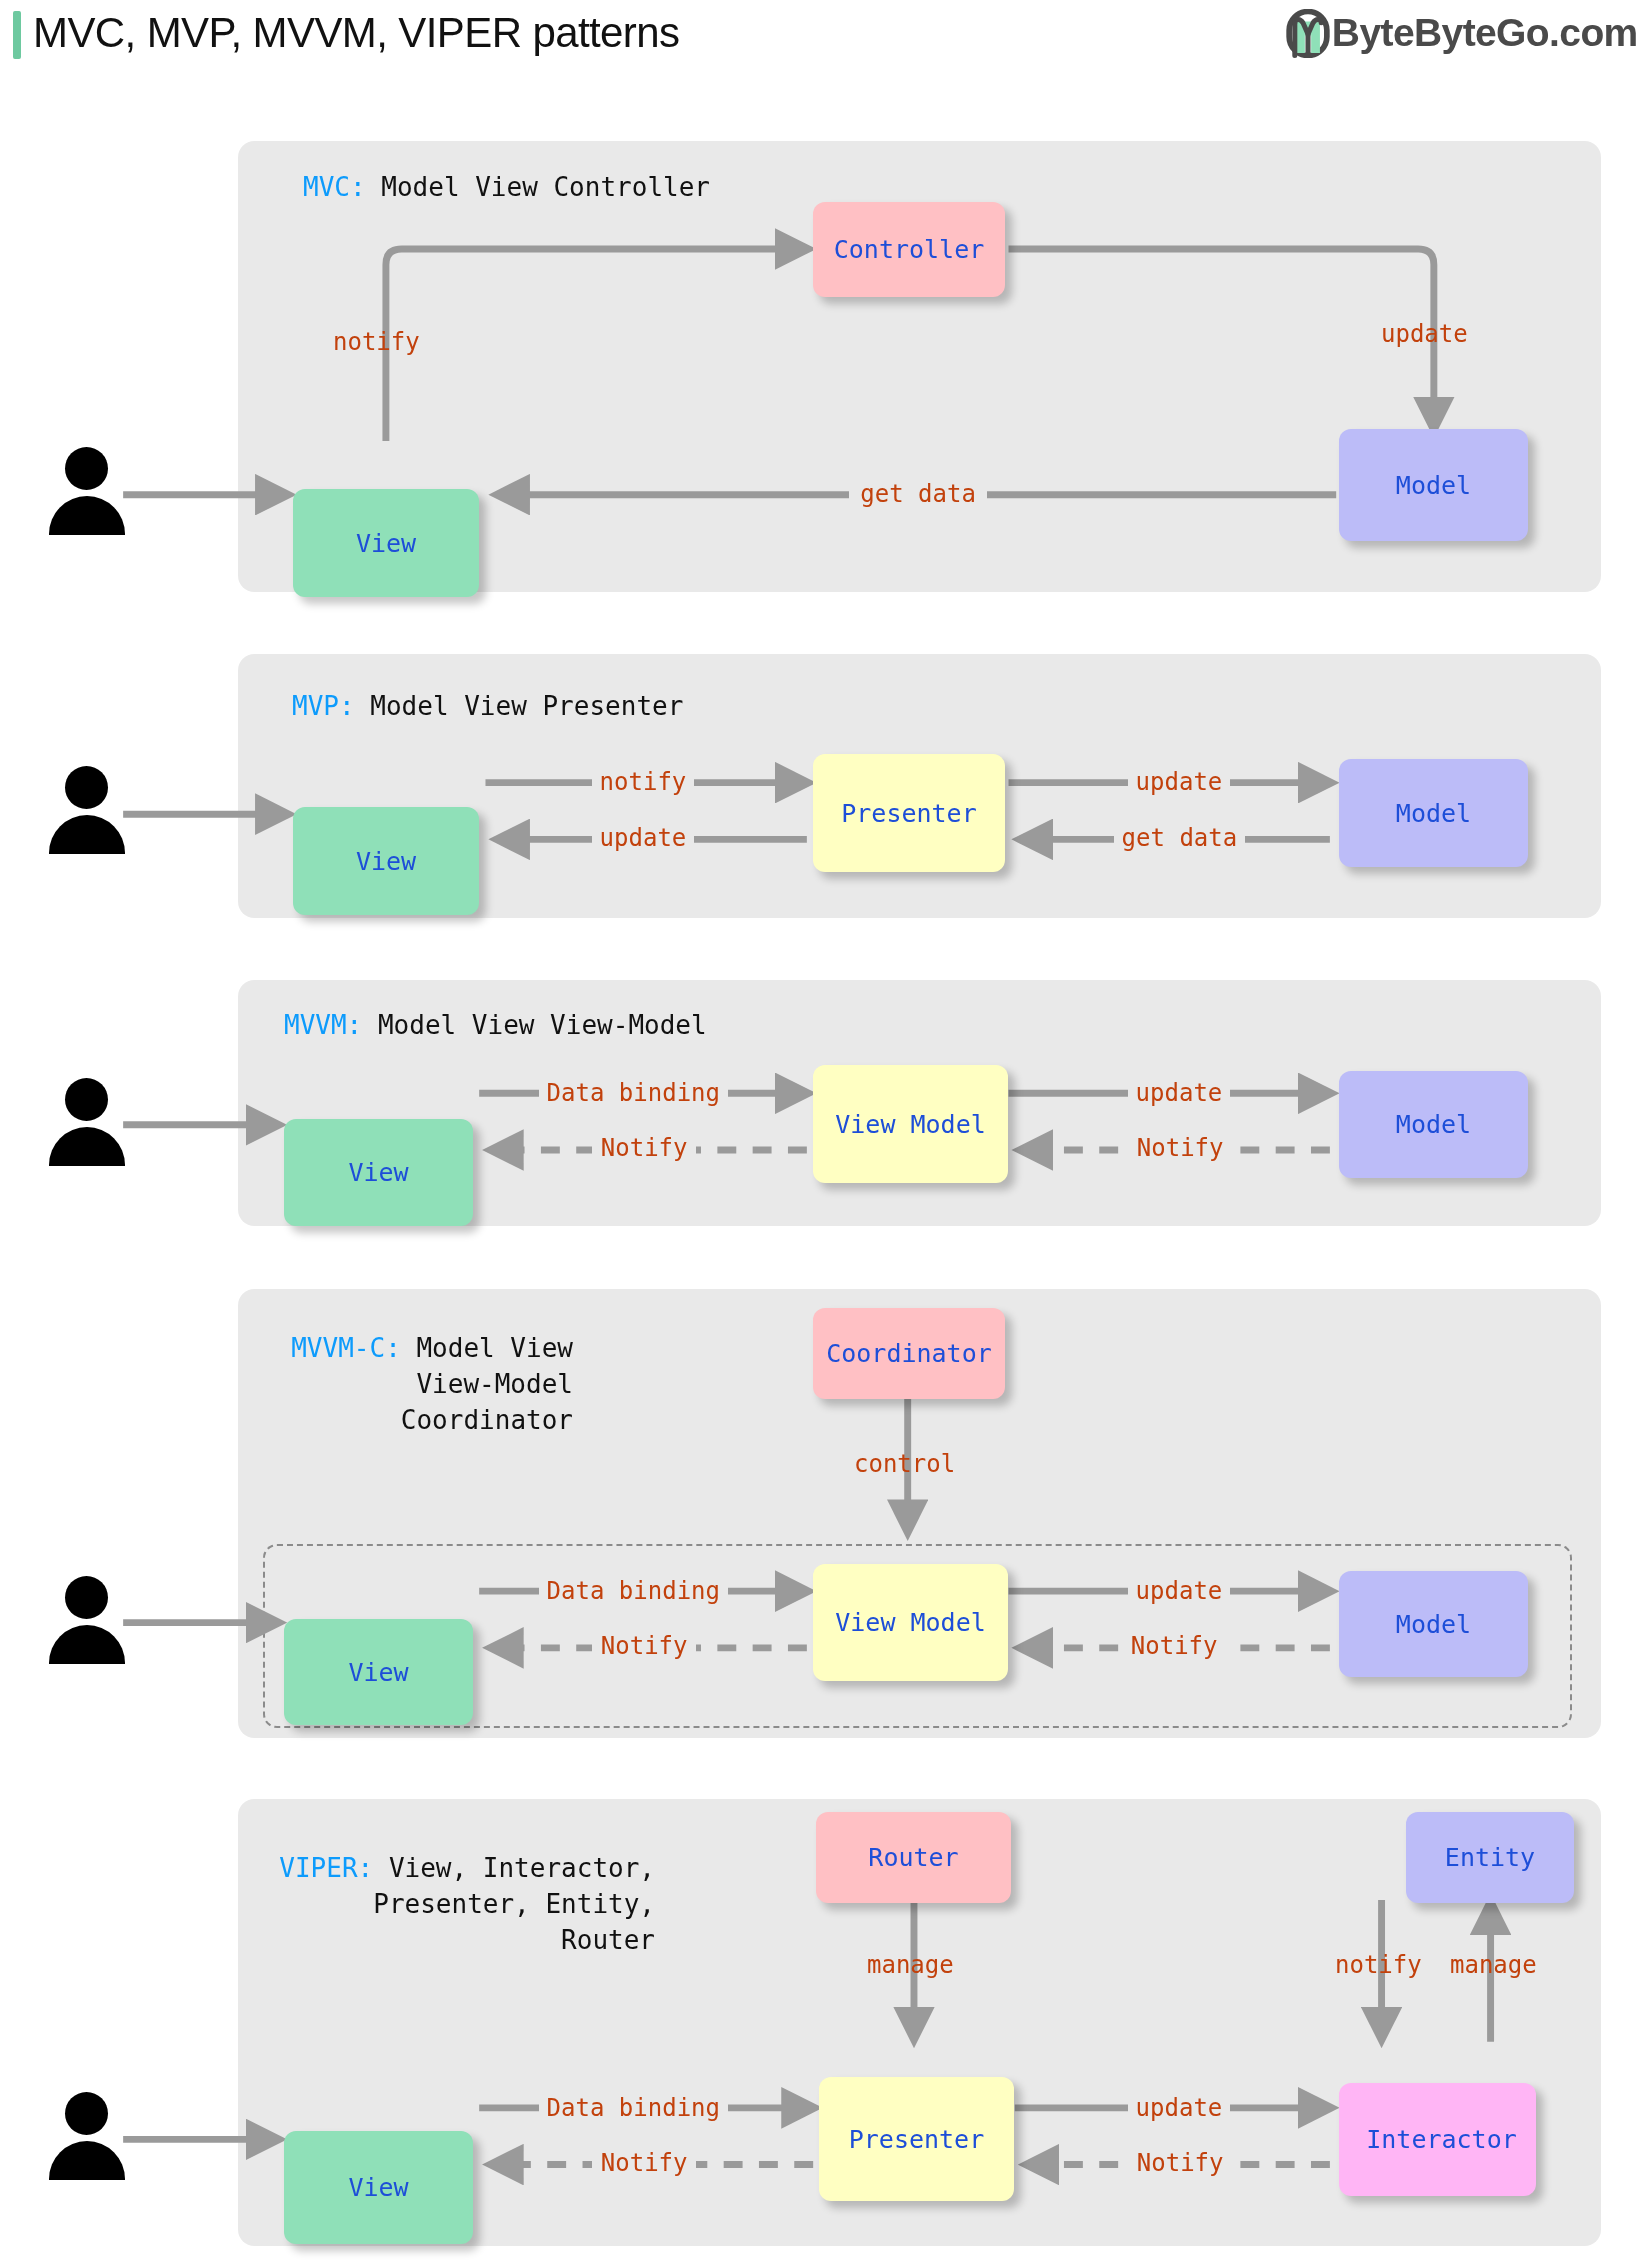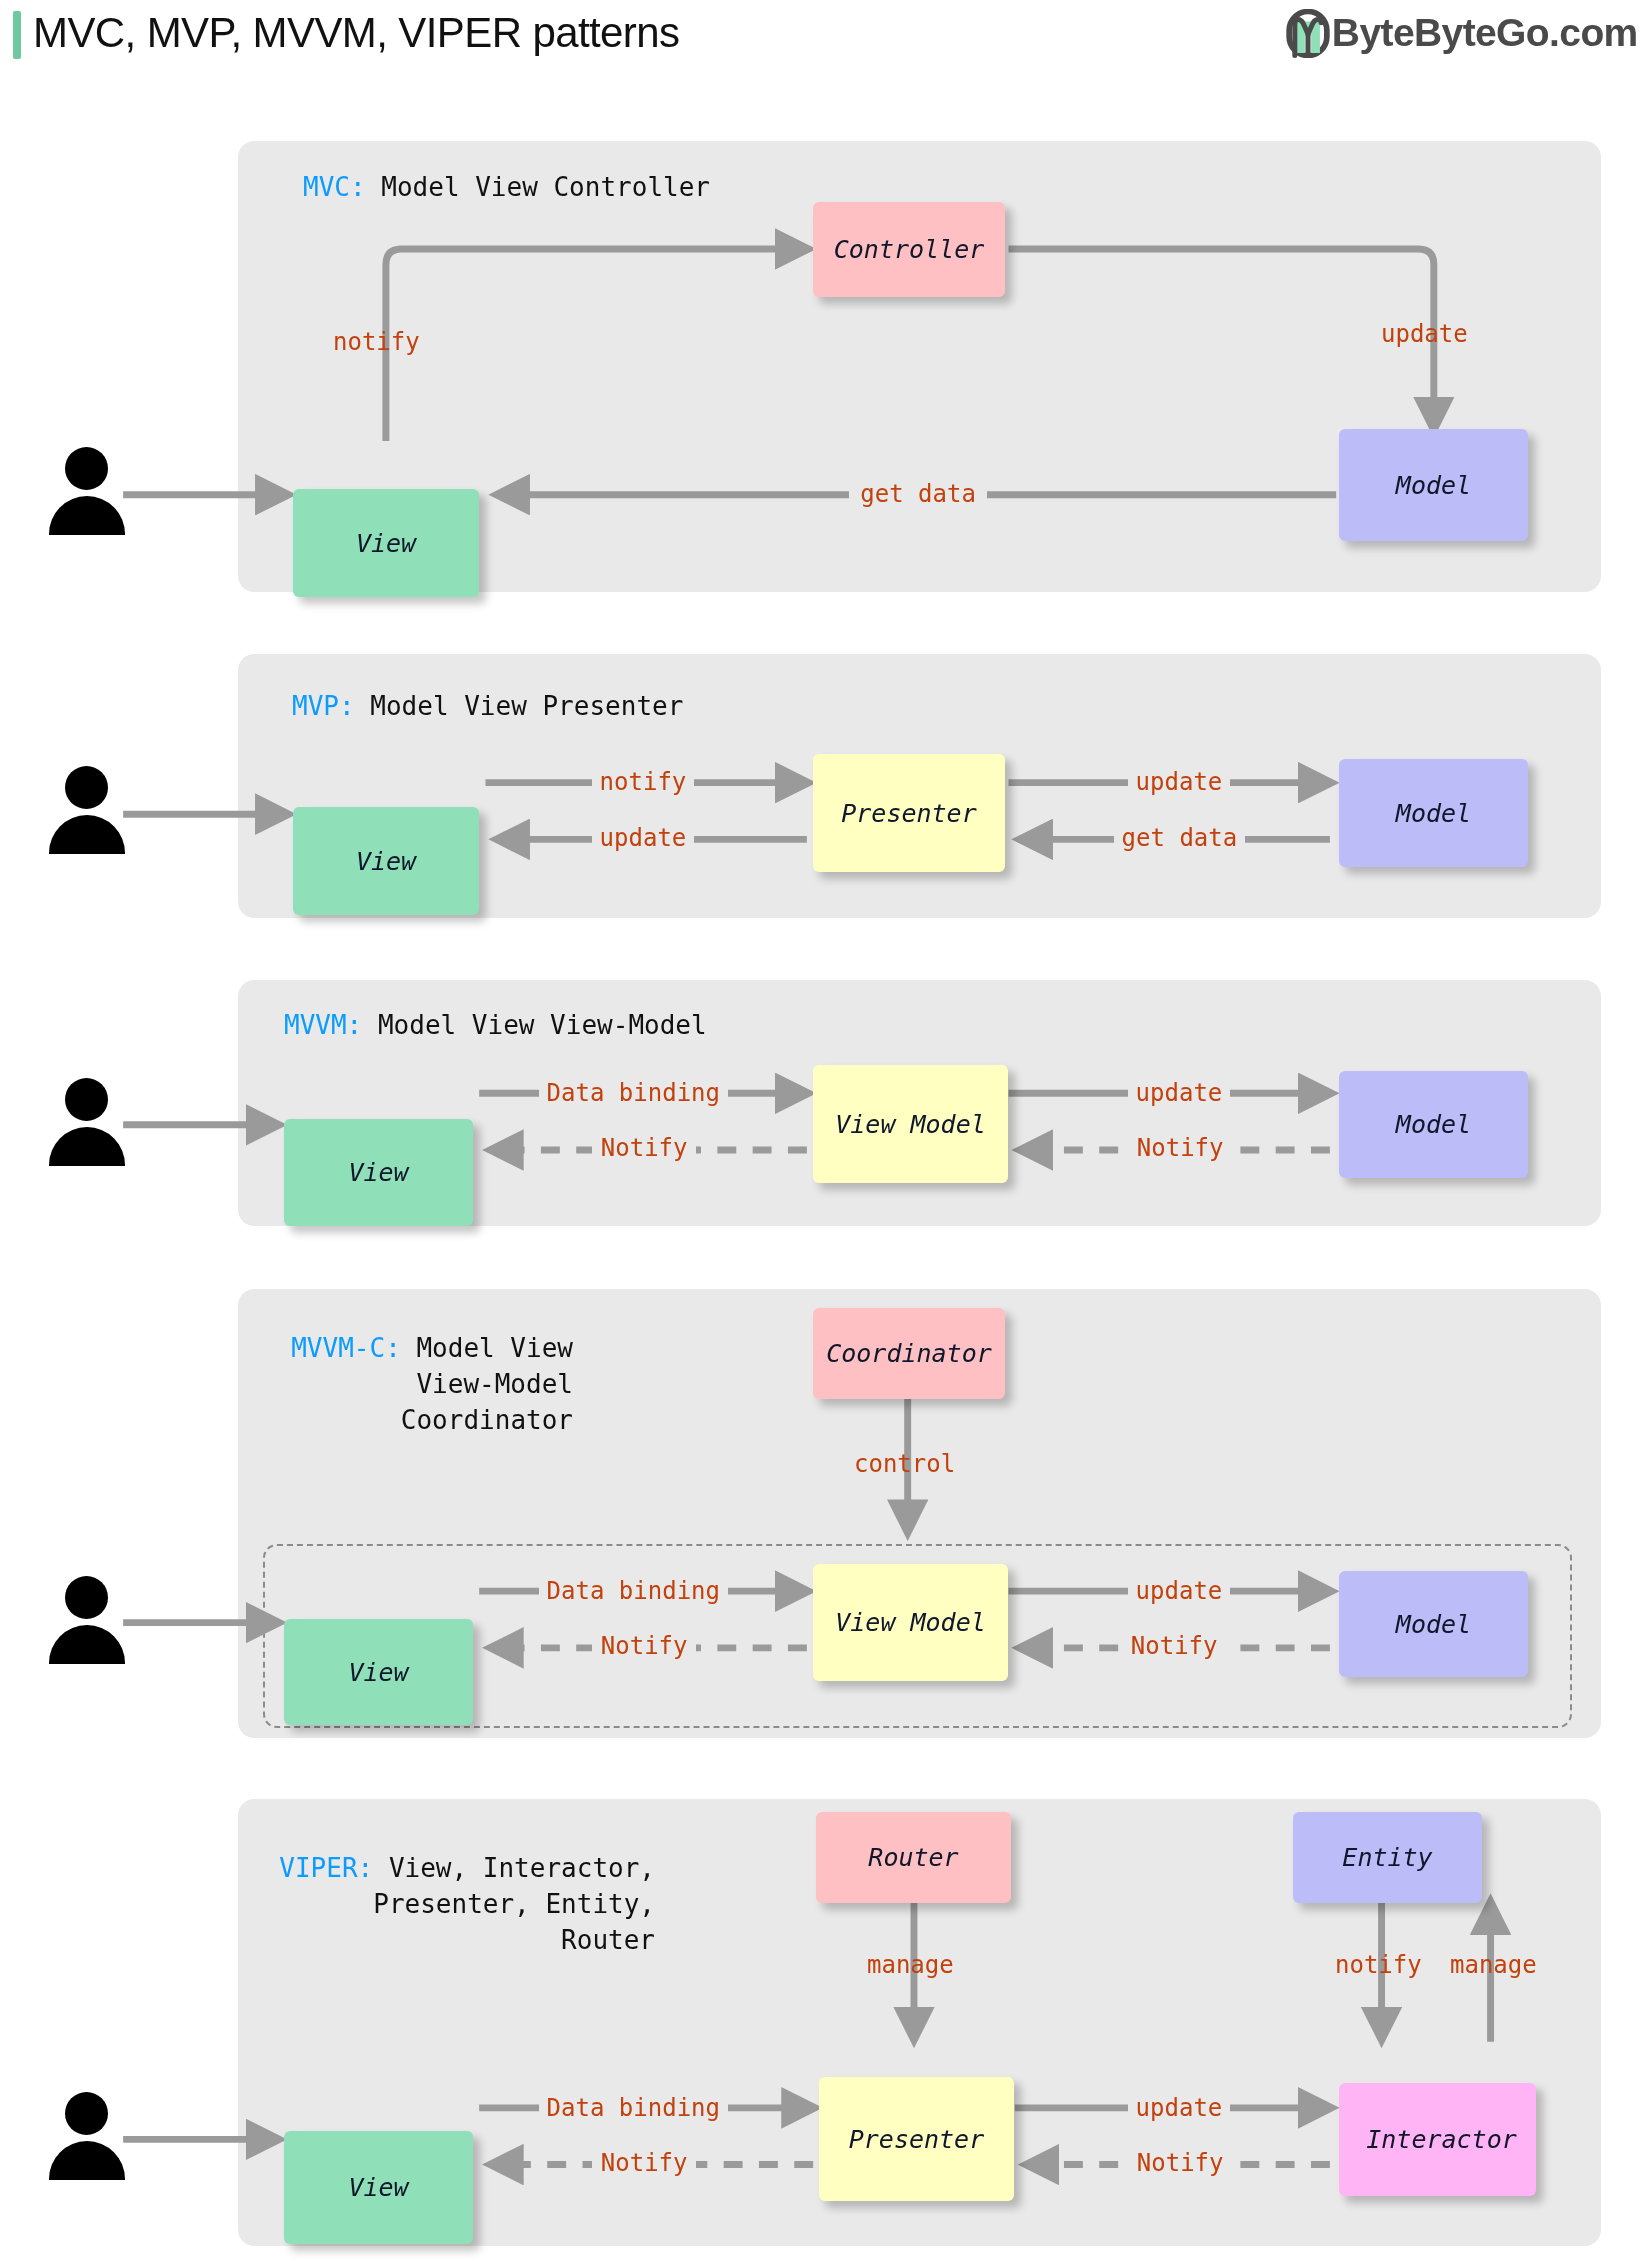--- a/index.html
+++ b/index.html
@@ -16,22 +16,22 @@
   .logo-text{font-family:"Liberation Sans","DejaVu Sans",sans-serif;font-size:39px;font-weight:bold;color:#4a4a4a;letter-spacing:-0.6px;white-space:nowrap;}
 
   
   .panel{position:absolute;background:#e9e9e9;border-radius:16.4px;}
 
   .panel-title{position:absolute;white-space:pre;font-size:26px;color:#111;line-height:36px;}
   .panel-title .acc{color:#0d9bfc;}
   .panel-title.multiline{text-align:right;}
 
   
-  .node{position:absolute;border-radius:6px;display:flex;align-items:center;justify-content:center;
-        font-size:25px;color:#0f172a;box-shadow:6.3px 6.3px 8.8px rgba(0,0,0,0.22);z-index:4;white-space:nowrap;font-style:italic;}
+  .node{position:absolute;border-radius:12px;display:flex;align-items:center;justify-content:center;
+        font-size:25px;color:#1d4ed8;box-shadow:6.3px 6.3px 8.8px rgba(0,0,0,0.22);z-index:4;white-space:nowrap;}
   .n-view{background:#8fe0b8;margin-top:48px;}
   .n-model{background:#bcbcf8;}
   .n-ctrl{background:#ffc0c4;}
   .n-pres{background:#ffffc2;}
   .n-inter{background:#ffb5f5;padding-left:8px;}
 
   
   .user{position:absolute;width:76px;height:88px;z-index:4;}
   .user .head{position:absolute;left:16.4px;top:0;width:43px;height:43px;border-radius:50%;background:#000;}
   .user .body{position:absolute;left:0;top:49px;width:76px;height:39px;background:#000;
@@ -190,21 +190,21 @@
 
   <div class="alabel" style="left:539px;top:1577px;background:#e9e9e9;padding:0 7.6px;">Data binding</div>
   <div class="alabel" style="left:1128px;top:1577px;background:#e9e9e9;padding:0 7.6px;">update</div>
   <div class="alabel" style="left:592px;top:1632px;background:#e9e9e9;padding:0 8.8px;">Notify</div>
   <div class="alabel" style="left:1122px;top:1632px;background:#e9e9e9;padding:0 8.8px;">Notify</div>
 
   <div class="panel" style="left:238px;top:1799px;width:1363px;height:447px;"></div>
   <div class="panel-title multiline" style="left:277px;top:1850px;width:378px;"><span class="acc">VIPER:</span> <span>View, Interactor,</span><br><span>Presenter, Entity,</span><br><span>Router</span></div>
 
   <div class="node n-ctrl" style="left:816px;top:1812px;width:195px;height:91px;">Router</div>
-  <div class="node n-model" style="left:1293px;top:1812px;width:189px;height:91px;text-align:right;">Entity</div>
+  <div class="node n-model" style="left:1406px;top:1812px;width:168px;height:91px;text-align:right;">Entity</div>
 
   <div class="alabel" style="left:867px;top:1951px;">manage</div>
   <div class="alabel" style="left:1335px;top:1951px;">notify</div>
   <div class="alabel" style="left:1450px;top:1951px;">manage</div>
 
   <div class="user" style="left:49px;top:2092px;">
     <div class="head"></div>
     <div class="body"></div>
   </div>
 

